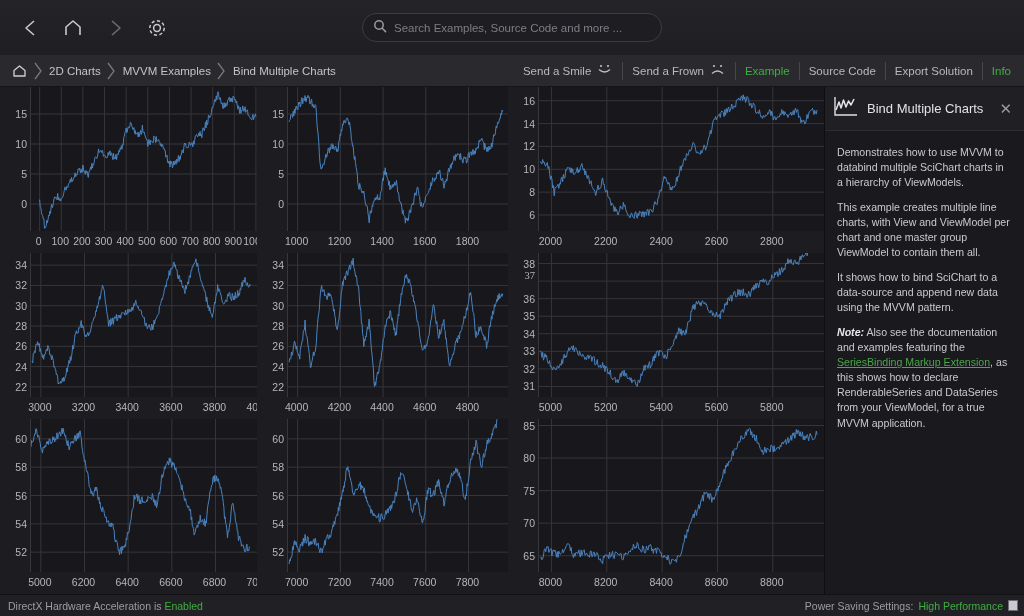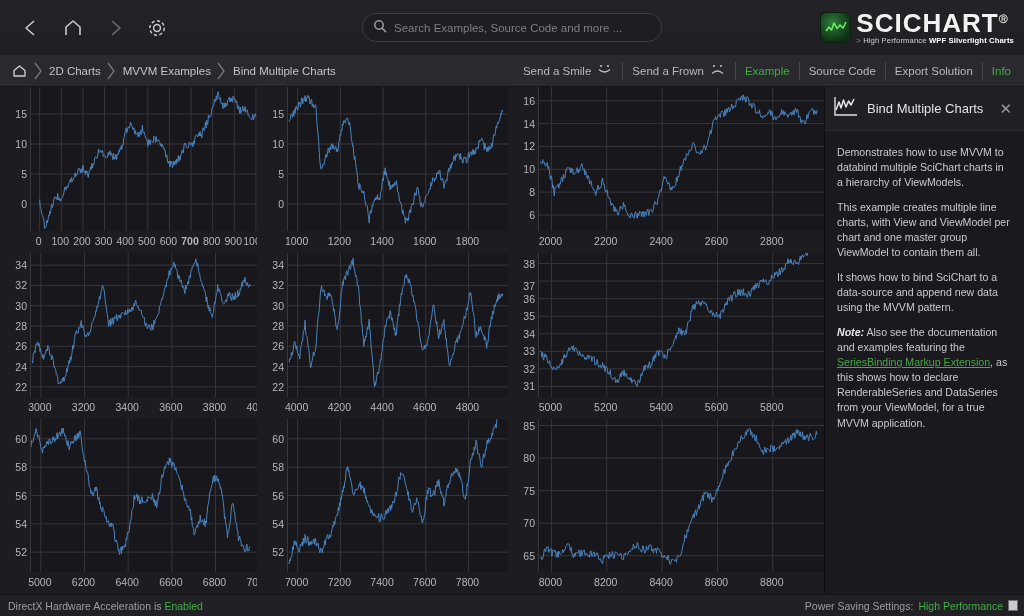--- a/index.html
+++ b/index.html
@@ -161,31 +161,20 @@
     <div class="searchwrap">
       <span>
         <svg width="14" height="14" viewBox="0 0 14 14">
             <circle cx="6" cy="6" r="4.2" fill="none" stroke="#9a9aa0" stroke-width="1.5"></circle>
             <path d="M9.2 9.2 L12.6 12.6" stroke="#9a9aa0" stroke-width="1.5" stroke-linecap="round"></path>
           </svg>
       </span>
       <input class="sinput" type="text" placeholder="Search Examples, Source Code and more ..." style="">
     </div>
 
-    <div class="logo">
-      <div class="logo-badge">
-        <svg width="22" height="16" viewBox="0 0 22 16">
-          <path d="M1 12 L4 8 L6.5 11 L9 4 L12 9.5 L15 6 L18 9 L21 3" fill="none" stroke="#6cf06c" stroke-width="1.5" stroke-linejoin="round"></path>
-        </svg>
-      </div>
-      <div class="logo-text">
-        <div class="logo-word"><span>SCICHART</span><span class="logo-reg">Ⓡ</span></div>
-        <div class="logo-tag"><span class="gt">&gt; </span><span>High Performance </span><b>WPF Silverlight Charts</b></div>
-      </div>
-    </div>
   </div>
 
   <div class="crumbbar">
     <div class="crumbs">
       <div class="crumb-home">
         <svg width="15" height="14" viewBox="0 0 15 14">
             <path d="M2 12 L2 6.5 L7.5 2 L13 6.5 L13 12 Z" fill="none" stroke="#cfcfd4" stroke-width="1.3" stroke-linejoin="round"></path>
           </svg>
       </div>
       <div class="chev">
@@ -266,21 +255,21 @@
             </svg>
           </div>
           <div class="xaxis">
             <div class="xlab" style="left: 8.65072px;">0</div>
             <div class="xlab" style="left: 30.2775px;">100</div>
             <div class="xlab" style="left: 51.9043px;">200</div>
             <div class="xlab" style="left: 73.5311px;">300</div>
             <div class="xlab" style="left: 95.1579px;">400</div>
             <div class="xlab" style="left: 116.785px;">500</div>
             <div class="xlab" style="left: 138.411px;">600</div>
-            <div class="xlab" style="left: 160.038px; font-weight: bold;">700</div>
+            <div class="xlab" style="left: 160.038px;">700</div>
             <div class="xlab" style="left: 181.665px;">800</div>
             <div class="xlab" style="left: 203.292px;">900</div>
             <div class="xlab" style="left: 224.919px;">1000</div>
           </div>
         </div>
       </div>
       <div class="cell">
         <div class="yaxis">
           <div class="ylab" style="top: 117px;">0</div>
           <div class="ylab" style="top: 87px;">5</div>
@@ -422,21 +411,21 @@
         </div>
       </div>
       <div class="cell">
         <div class="yaxis">
           <div class="ylab" style="top: 133.463px;">31</div>
           <div class="ylab" style="top: 115.902px;">32</div>
           <div class="ylab" style="top: 98.3415px;">33</div>
           <div class="ylab" style="top: 80.7805px;">34</div>
           <div class="ylab" style="top: 63.2195px;">35</div>
           <div class="ylab" style="top: 45.6585px;">36</div>
-          <div class="ylab" style="top: 33px;">37</div>
+          <div class="ylab" style="top: 22px; font-family: Liberation Serif, serif;">37</div>
           <div class="ylab" style="top: 10.5366px;">38</div>
         </div>
         <div class="plotwrap">
           <div class="plot">
             <svg viewBox="0 0 285 144" preserveAspectRatio="none">
               <line x1="12.451456310679612" x2="12.451456310679612" y1="0" y2="144" stroke="#35353b" stroke-width="1"></line>
               <line x1="67.79126213592234" x2="67.79126213592234" y1="0" y2="144" stroke="#35353b" stroke-width="1"></line>
               <line x1="123.13106796116504" x2="123.13106796116504" y1="0" y2="144" stroke="#35353b" stroke-width="1"></line>
               <line x1="178.4708737864078" x2="178.4708737864078" y1="0" y2="144" stroke="#35353b" stroke-width="1"></line>
               <line x1="233.81067961165047" x2="233.81067961165047" y1="0" y2="144" stroke="#35353b" stroke-width="1"></line>

